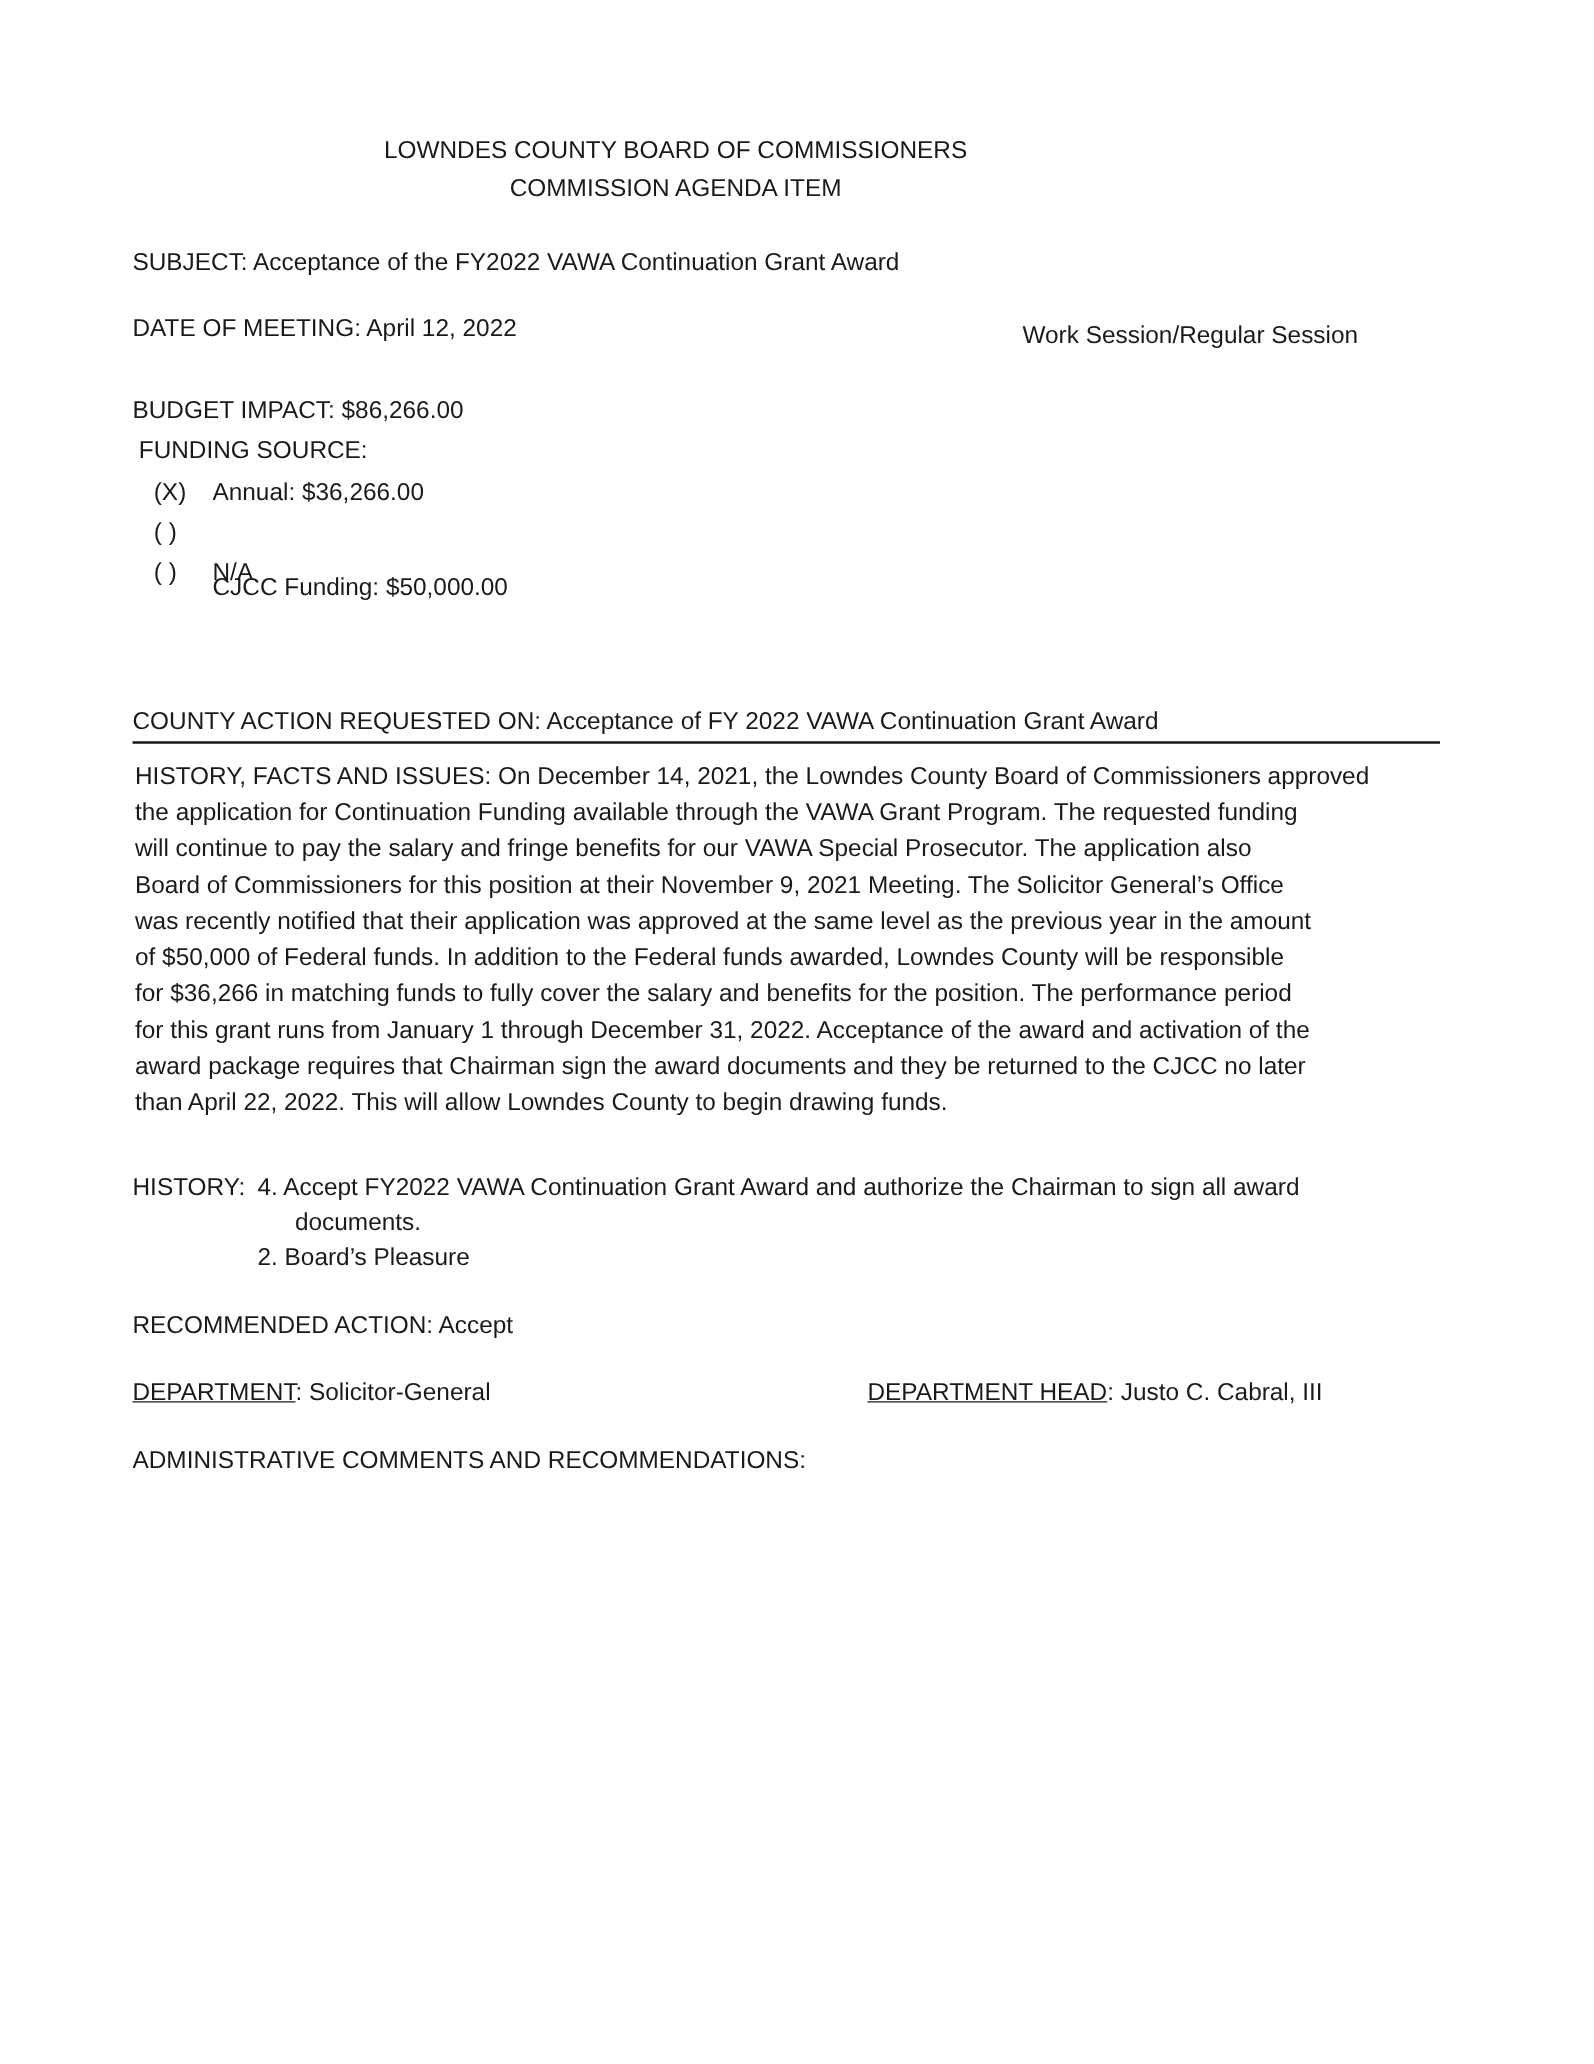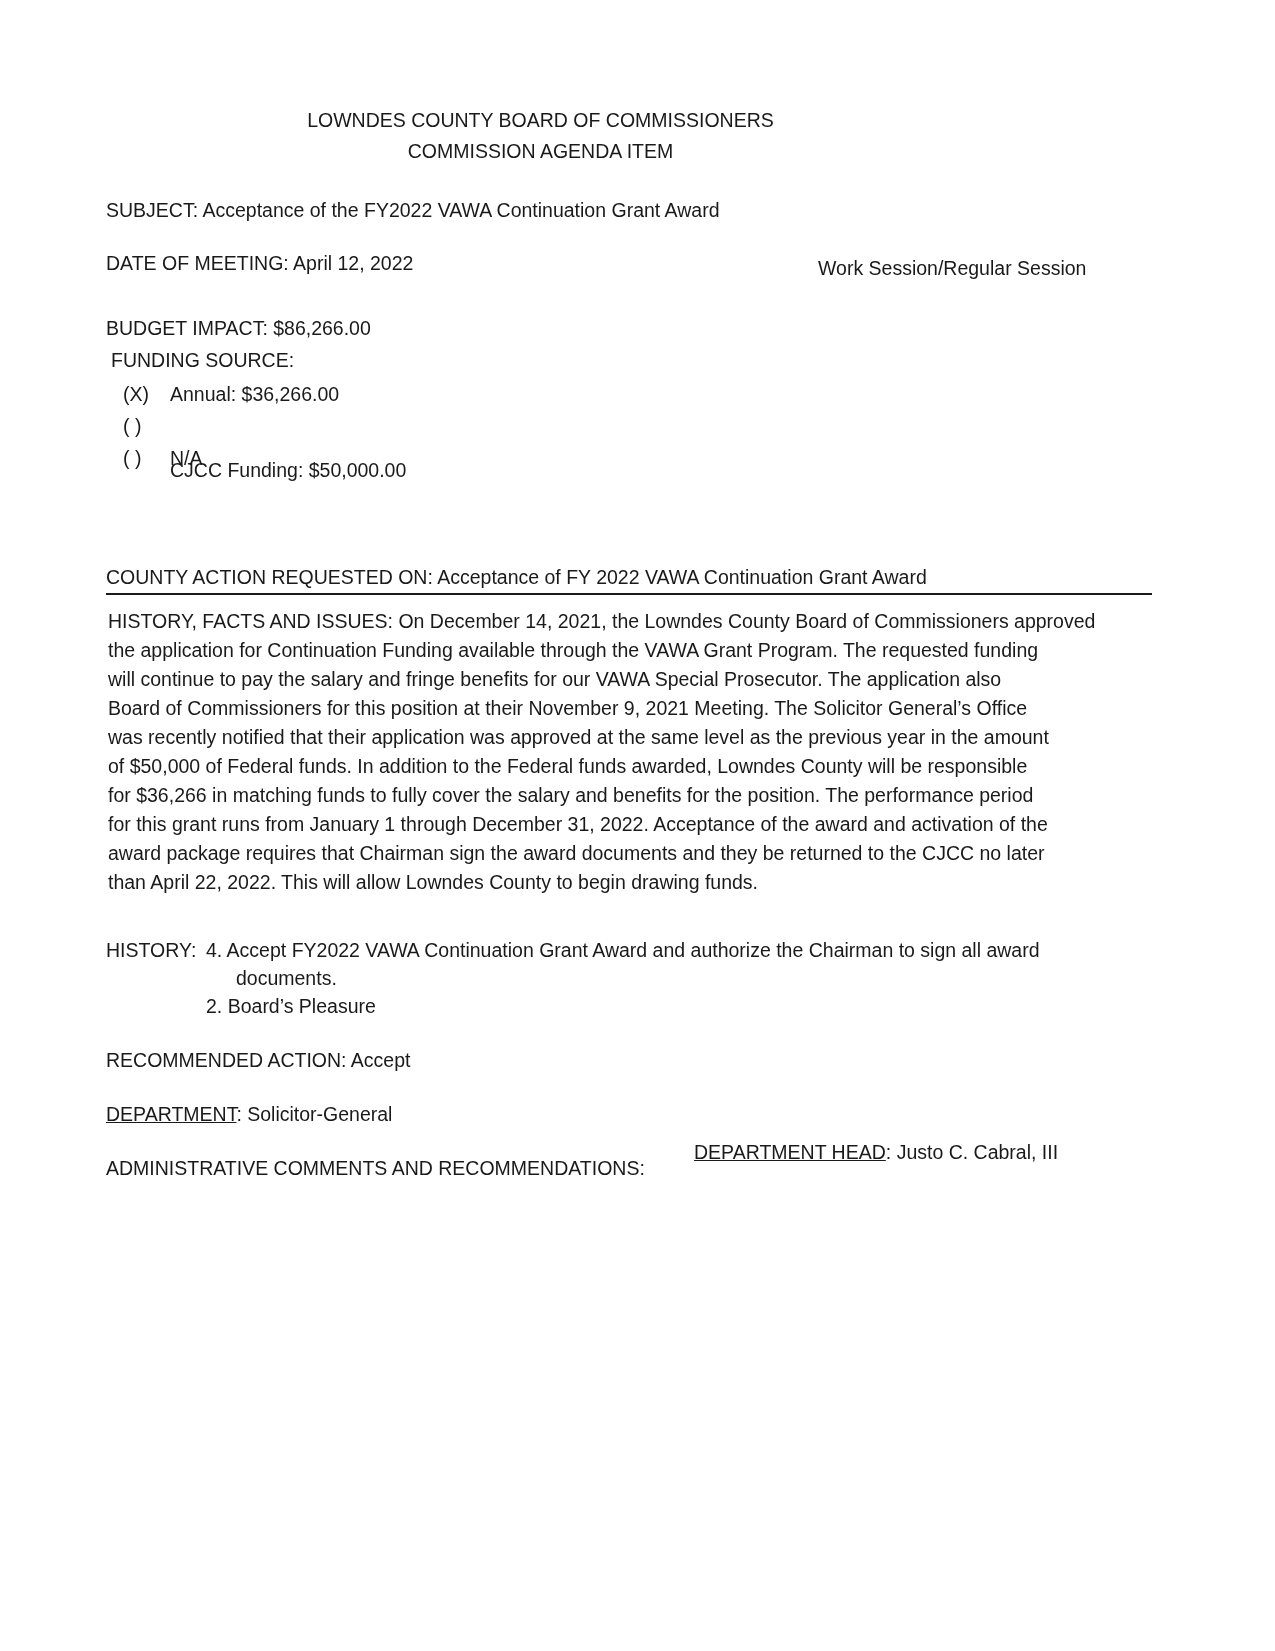--- a/index.html
+++ b/index.html
@@ -63,17 +63,17 @@
   <div class="abs" style="left:206px; top:939px;">4. Accept FY2022 VAWA Continuation Grant Award and authorize the Chairman to sign all award</div>
   <div class="abs" style="left:236px; top:967px;">documents.</div>
   <div class="abs" style="left:206px; top:995px;">2. Board’s Pleasure</div>
 </div>
 
 <div class="abs" style="left:106px; top:1049px;">RECOMMENDED ACTION: Accept</div>
 
 <div class="abs" style="left:106px; top:1103px;">
   <span class="u">DEPARTMENT</span><span>: Solicitor-General</span>
 </div>
-<div class="abs" style="left:694px; top:1103px;margin-top:38px;">
+<div class="abs" style="left:694px; top:1103px;">
   <span class="u">DEPARTMENT HEAD</span><span>: Justo C. Cabral, III</span>
 </div>
 
 <div class="abs" style="left:106px; top:1157px;">ADMINISTRATIVE COMMENTS AND RECOMMENDATIONS:</div>
 
 </body></html>

